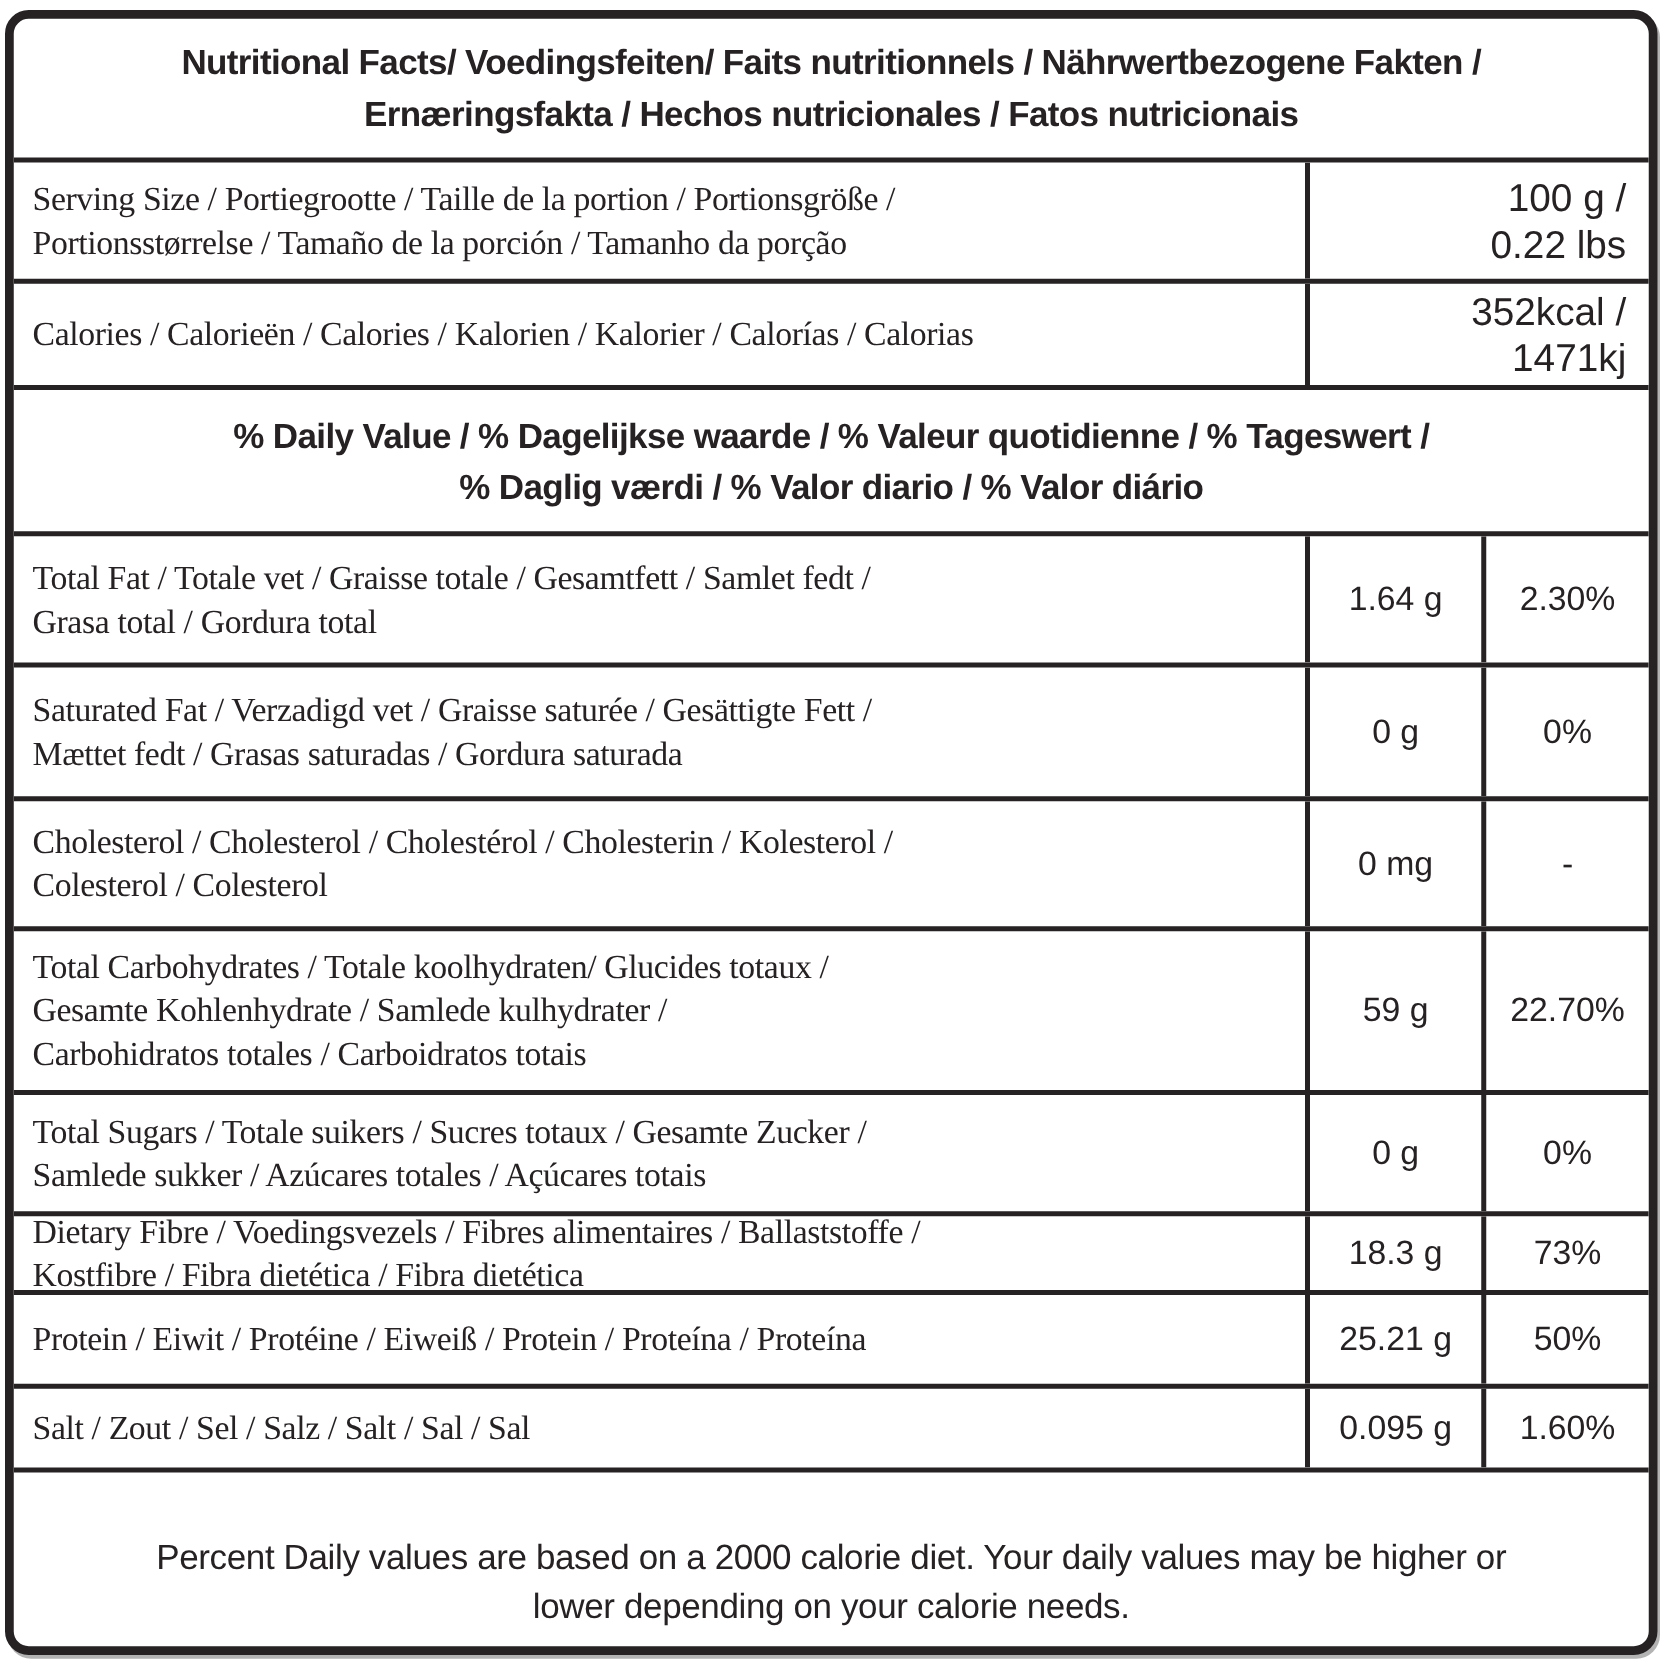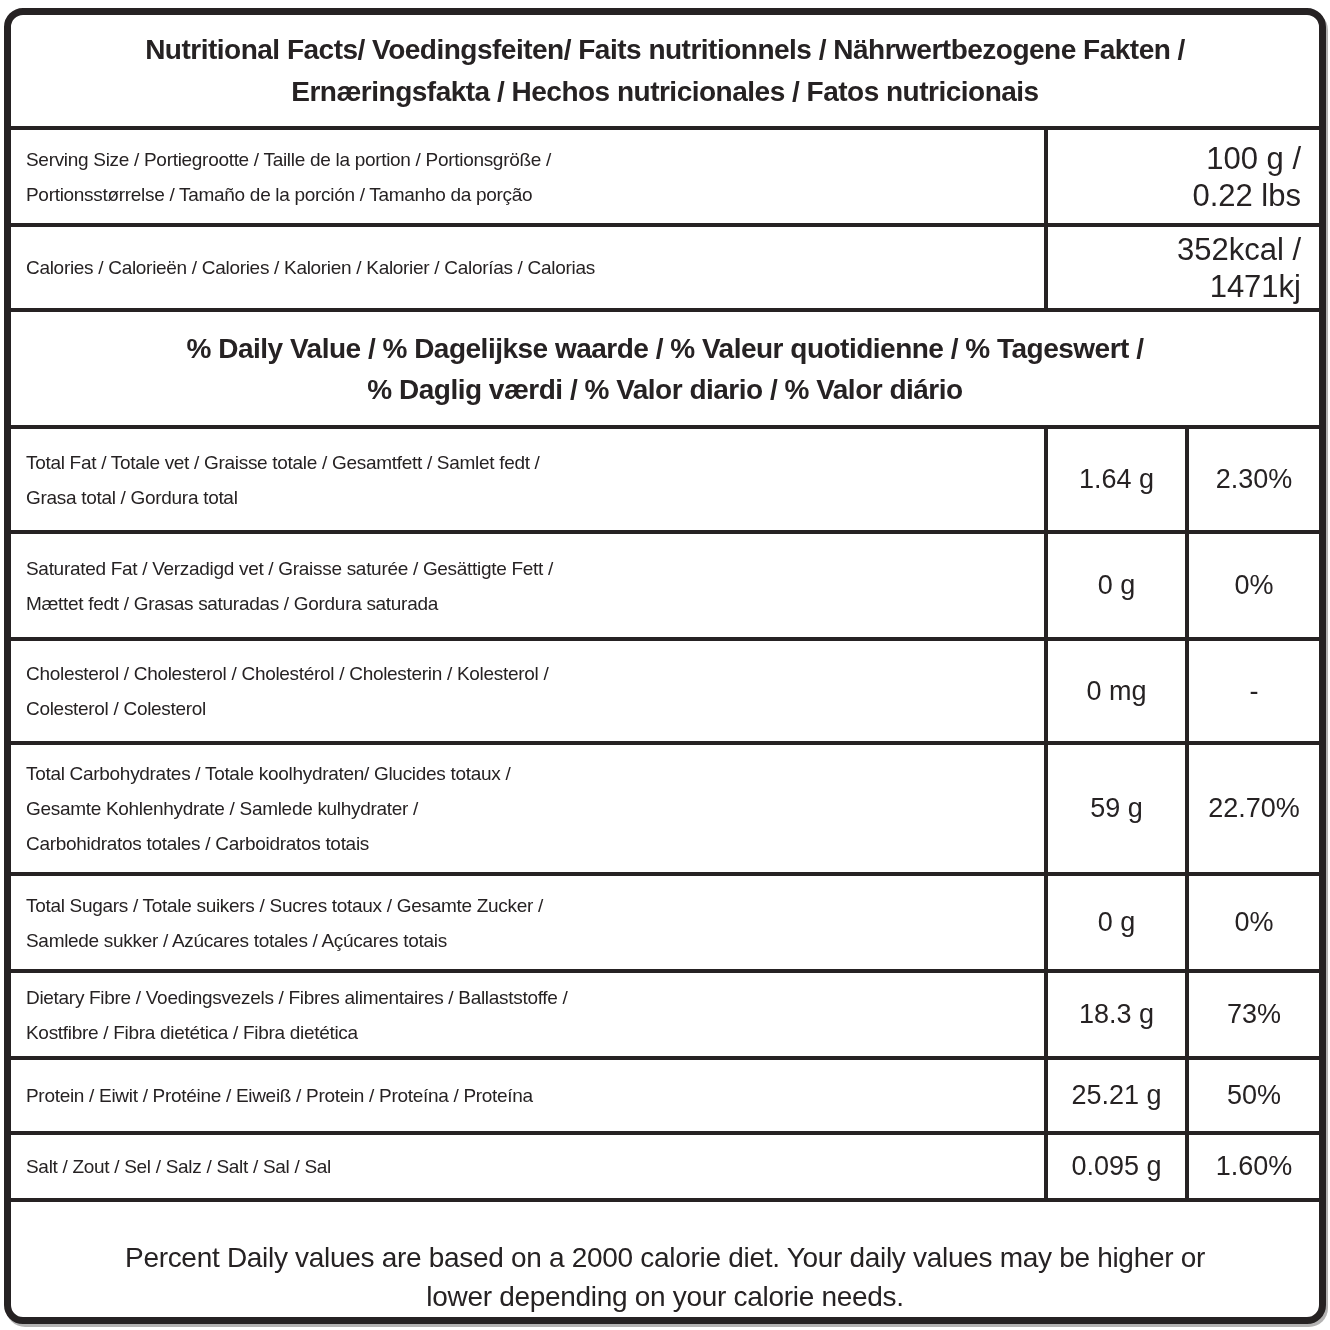--- a/index.html
+++ b/index.html
@@ -40,24 +40,25 @@
   .cell {
     display: flex;
     align-items: center;
     box-sizing: border-box;
     white-space: pre-line;
     overflow: hidden;
   }
   .label-cell {
     flex: 1 1 auto;
     padding: 4px 10px 4px 15px;
-    font-size: 19px;
+    font-size: 27px;
     line-height: 35px;
     letter-spacing: -0.3px;
     text-align: left;
+    font-family: Liberation Serif, serif;
   }
   .amount-cell {
     width: 141px;
     flex: 0 0 141px;
     border-left: 4px solid #262223;
     justify-content: center;
     text-align: center;
     font-size: 27px;
     padding: 2px 4px;
   }
@@ -163,21 +164,21 @@
     <div class="cell percent-cell">22.70%</div>
   </div>
 
   <div class="row" style="height:97px">
     <div class="cell label-cell">Total Sugars / Totale suikers / Sucres totaux / Gesamte Zucker /
 Samlede sukker / Azúcares totales / Açúcares totais</div>
     <div class="cell amount-cell">0 g</div>
     <div class="cell percent-cell">0%</div>
   </div>
 
-  <div class="row" style="height:87px">
+  <div class="row" style="height:63px">
     <div class="cell label-cell">Dietary Fibre / Voedingsvezels / Fibres alimentaires / Ballaststoffe /
 Kostfibre / Fibra dietética / Fibra dietética</div>
     <div class="cell amount-cell">18.3 g</div>
     <div class="cell percent-cell">73%</div>
   </div>
 
   <div class="row" style="height:75px">
     <div class="cell label-cell">Protein / Eiwit / Protéine / Eiweiß / Protein / Proteína / Proteína</div>
     <div class="cell amount-cell">25.21 g</div>
     <div class="cell percent-cell">50%</div>

